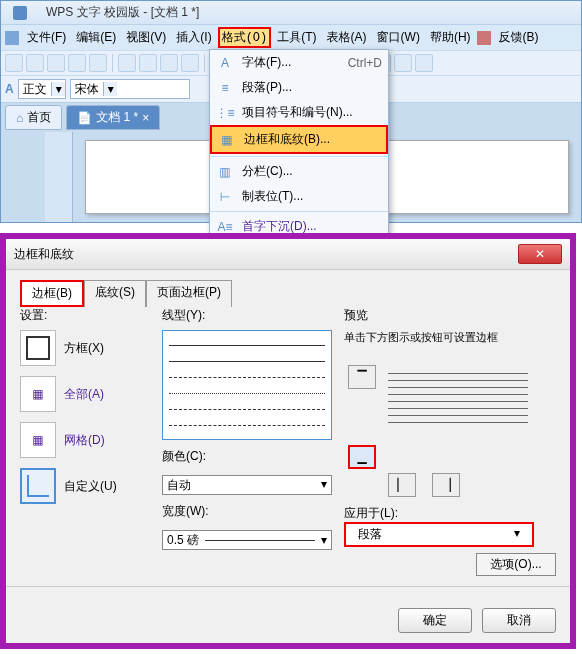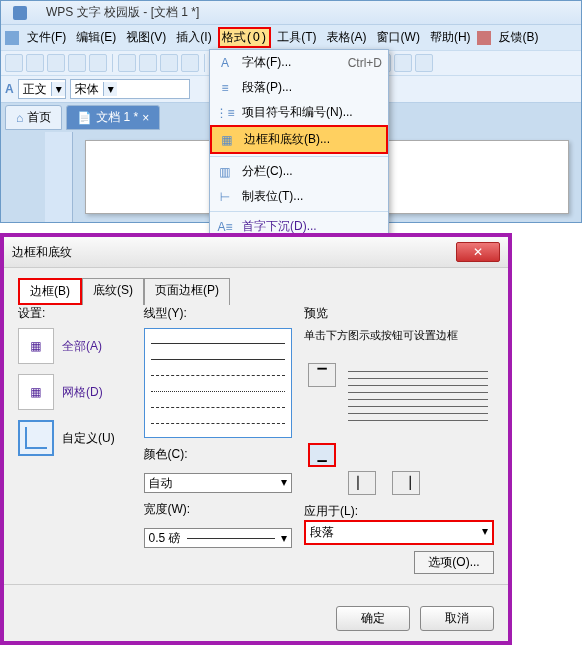--- a/index.html
+++ b/index.html
@@ -31,21 +31,21 @@
 
 .ddmenu { position: absolute; left: 208px; top: 48px; background: #f4f8fc; border: 1px solid #9cb8d6; box-shadow: 2px 2px 6px rgba(0,0,0,.3); width: 180px; }
 .ddmenu .row { display: flex; align-items: center; padding: 4px 6px; gap: 8px; }
 .ddmenu .ic { width: 18px; height: 16px; display: flex; align-items: center; justify-content: center; color: #5b8bc7; }
 .ddmenu .lbl { flex: 1; }
 .ddmenu .sc { color: #666; }
 .ddmenu .sep { height: 1px; background: #c8dcef; margin: 2px 0; }
 .ddmenu .hl { background: #ffd060; border: 2px solid #e00; }
 
 
-.dialog { margin-top: 10px; border: 4px solid #a21caf; background: #f0f0f0; width: 512px; position: relative; }
+.dialog { margin-top: 10px; border: 6px solid #a21caf; background: #f0f0f0; width: 576px; position: relative; }
 .dlg-title { background: linear-gradient(#fafafa,#e4e4e4); padding: 5px 8px; border-bottom: 1px solid #ccc; display: flex; align-items: center; }
 .dlg-title .t { flex: 1; }
 .dlg-close { width: 44px; height: 20px; background: linear-gradient(#e77,#c33); border: 1px solid #a22; color: #fff; text-align: center; border-radius: 2px; line-height: 18px; }
 .dlg-body { padding: 10px 14px; }
 .dlg-tabs { display: flex; gap: 0; }
 .dlg-tab { padding: 3px 10px; border: 1px solid #999; background: #f0f0f0; border-bottom: none; }
 .dlg-tab.active { background: #fff; border: 2px solid #e00; }
 .dlg-content { display: flex; gap: 12px; }
 .col { display: flex; flex-direction: column; }
 .col1 { width: 130px; }
@@ -66,21 +66,21 @@
 .selrow select, .selrow .sel { flex:1; border: 1px solid #888; background: #fff; padding: 1px 4px; height: 20px; }
 .preview { height: 120px; position: relative; }
 .prev-lines { margin-left: 44px; margin-top: 24px; width: 140px; }
 .prev-lines div { border-top: 1px solid #666; margin-bottom: 6px; }
 .side-btn { width: 28px; height: 24px; border: 1px solid #999; background: #eee; display:flex; align-items:center; justify-content:center; }
 .side-btn.hl { border: 2px solid #e00; background: #dce8f5; }
 .side-top { position: absolute; left: 4px; top: 16px; }
 .side-bot { position: absolute; left: 4px; top: 96px; }
 .bot-btns { display: flex; gap: 16px; margin-left: 44px; margin-top: 4px; }
 .apply { margin-top: 8px; }
-.apply .sel { border: 2px solid #e00; width: 190px; display:flex; justify-content:space-between; padding:2px 4px; background:#fff; }
+.apply .sel { border: 2px solid #e00; width: 190px; display:flex; justify-content:space-between; padding:2px 12px; background:#fff; }
 .optbtn { border:1px solid #888; background:#f4f4f4; padding:2px 10px; margin-left:auto; margin-top:6px; width:80px; text-align:center; }
 .dlg-footer { display:flex; justify-content:flex-end; gap:10px; padding:10px 14px; border-top:1px solid #ccc; }
 .dlg-footer button { padding:3px 24px; border:1px solid #888; background:linear-gradient(#fff,#e4e4e4); border-radius:3px;margin-top:11px; }
 .dim { color:#4c1d95; }
 </style>
 </head>
 <body>
 
 <div class="win" style="position:relative">
   <div class="titlebar">
@@ -205,20 +205,24 @@
   <div class="dlg-body">
     <div class="dlg-tabs">
       <div class="dlg-tab active">边框(B)</div>
       <div class="dlg-tab">底纹(S)</div>
       <div class="dlg-tab">页面边框(P)</div>
     </div>
     <div class="dlg-content">
       <div class="col col1">
         <div class="sect-lbl">设置:</div>
         <div class="opt">
+            <div class="ico box"></div>
+            <span>方框(X)</span>
+          </div>
+        <div class="opt">
             <div class="ico">
               <span class="dim">▦</span>
             </div>
             <span class="dim">全部(A)</span>
           </div>
         <div class="opt">
             <div class="ico">
               <span class="dim">▦</span>
             </div>
             <span class="dim">网格(D)</span>

